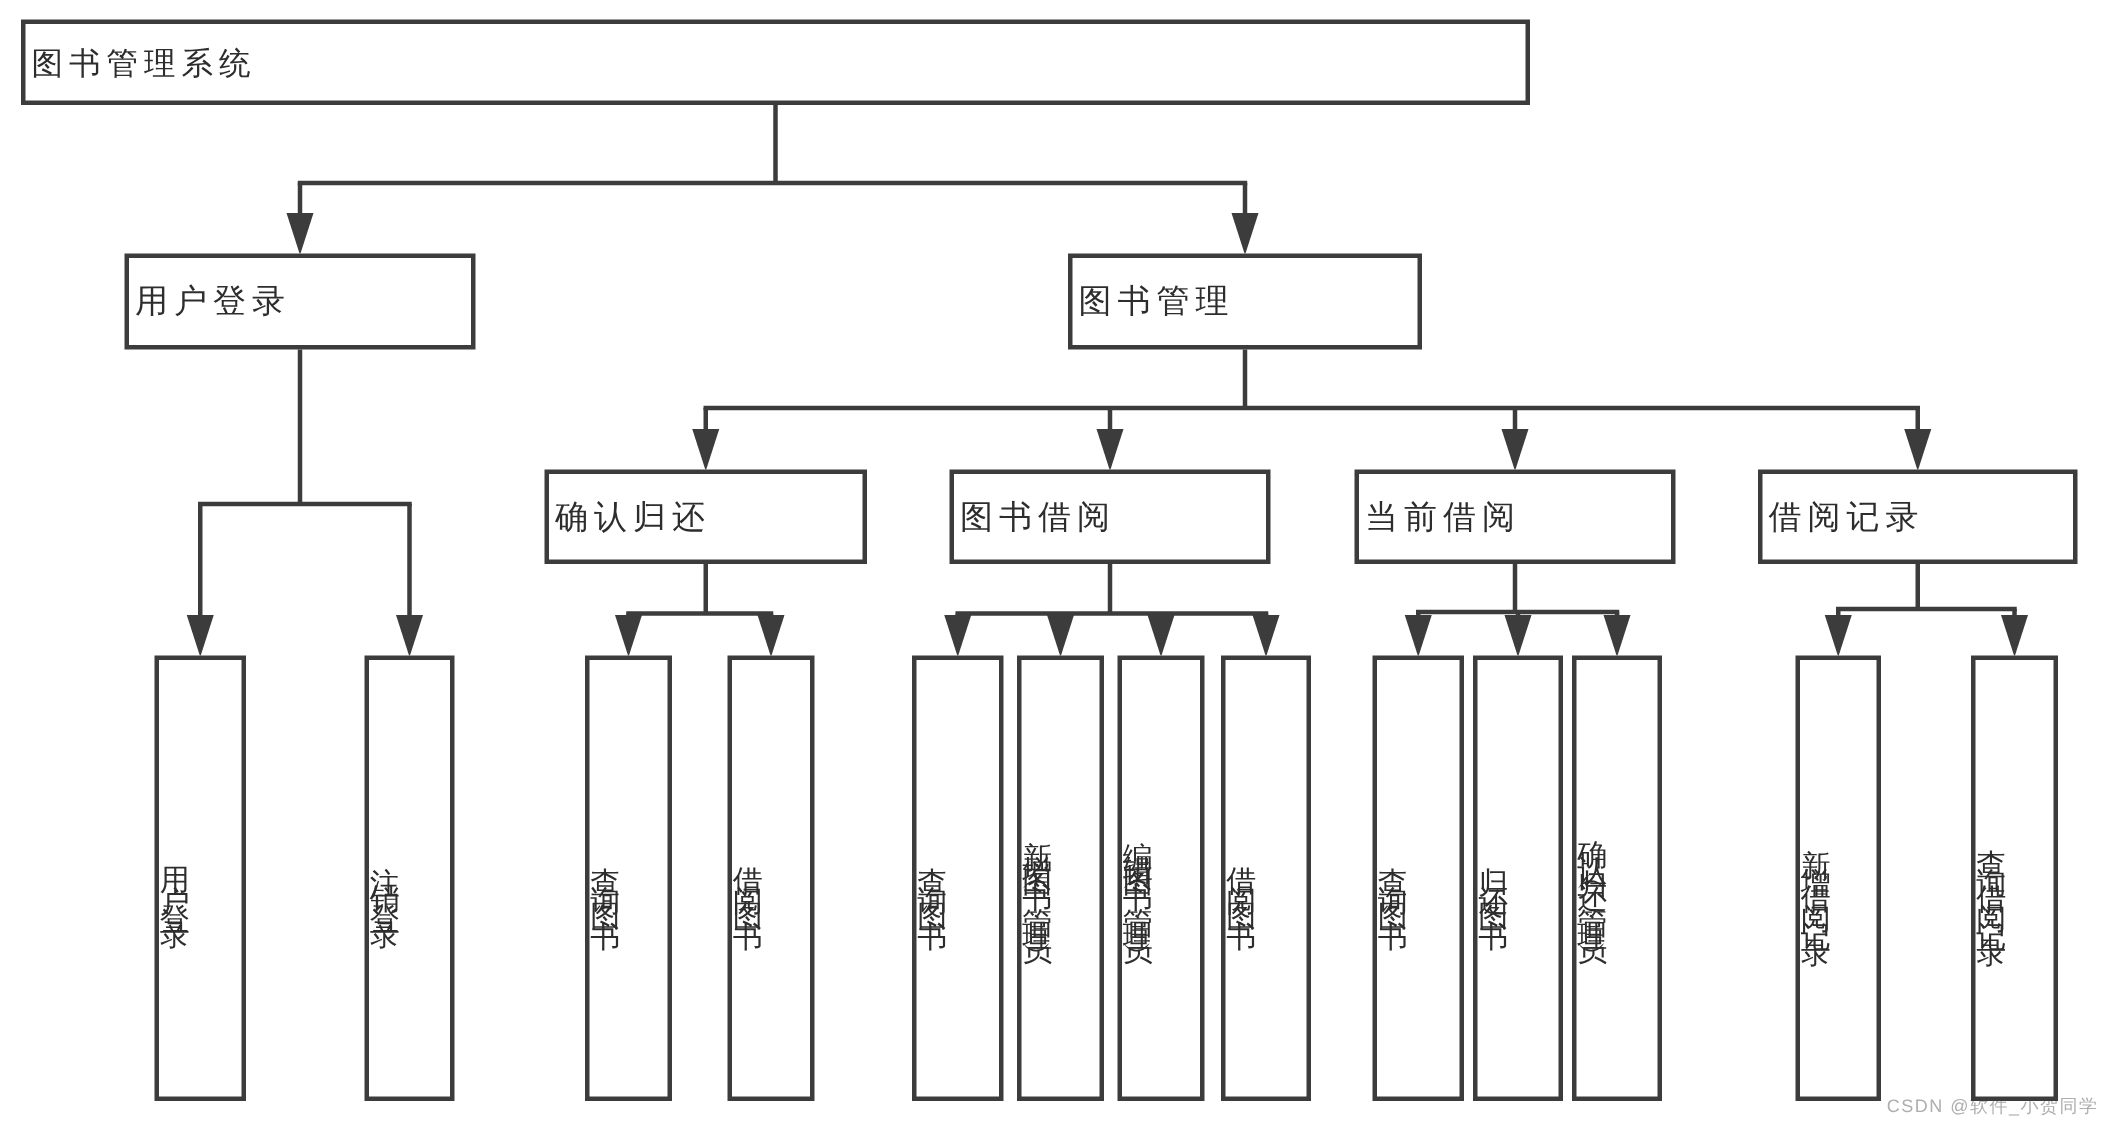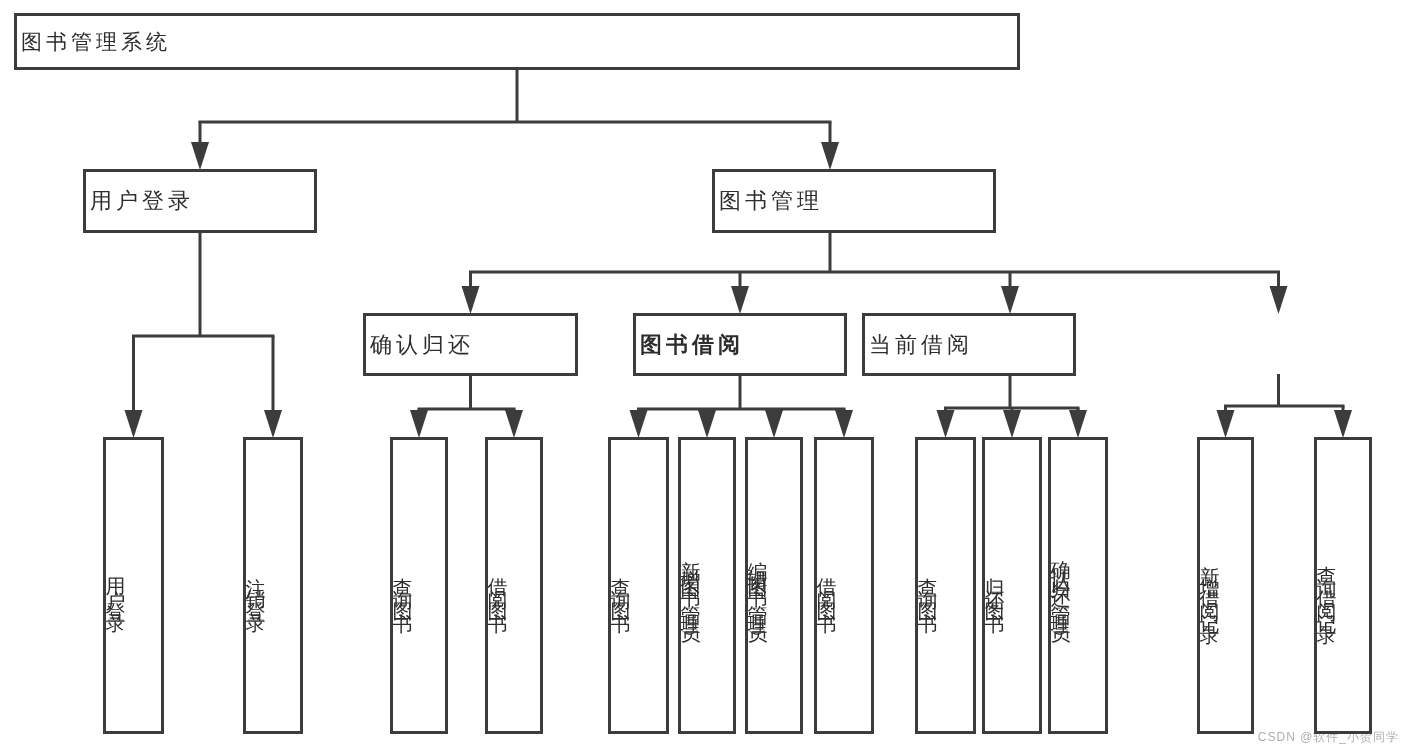--- a/index.html
+++ b/index.html
@@ -123,31 +123,34 @@
         <polygon points="1334,410 1352,410 1343,438" fill="#3c3c3c"></polygon>
       </g>
     </svg>
   <div class="watermark">CSDN @软件_小贺同学</div>
 <div class="node h root" style="left: 14px; top: 13px; width: 1006px; height: 57px;">
       <span>图书管理系统</span>
     </div>
     <div class="node h" style="left: 83px; top: 169px; width: 234px; height: 64px;">
       <span>用户登录</span>
     </div>
-    <div class="node h" style="left: 712px; top: 169px; width: 284px; height: 64px; font-family: Liberation Mono, monospace;">
+    <div class="node h" style="left: 712px; top: 169px; width: 236px; height: 64px; font-family: Liberation Mono, monospace;">
       <span>图书管理</span>
     </div>
     <div class="node h" style="left: 363px; top: 313px; width: 215px; height: 63px;">
       <span>确认归还</span>
     </div>
-    <div class="node h" style="left: 633px; top: 313px; width: 214px; height: 63px; font-weight: bold;">
+    <div class="node h" style="left: 633px; top: 313px; width: 214px; height: 63px;">
       <span>图书借阅</span>
     </div>
-    <div class="node h" style="left: 862px; top: 313px; width: 214px; height: 63px;">
+    <div class="node h" style="left: 903px; top: 313px; width: 214px; height: 63px;">
       <span>当前借阅</span>
+    </div>
+    <div class="node h" style="left: 1172px; top: 313px; width: 213px; height: 63px;">
+      <span>借阅记录</span>
     </div>
     <div class="node v" style="left: 103px; top: 437px; width: 61px; height: 297px;">
       <span>用户登录</span>
     </div>
     <div class="node v" style="left: 243px; top: 437px; width: 60px; height: 297px;">
       <span>注销登录</span>
     </div>
     <div class="node v" style="left: 390px; top: 437px; width: 58px; height: 297px;">
       <span>查询图书</span>
     </div>

